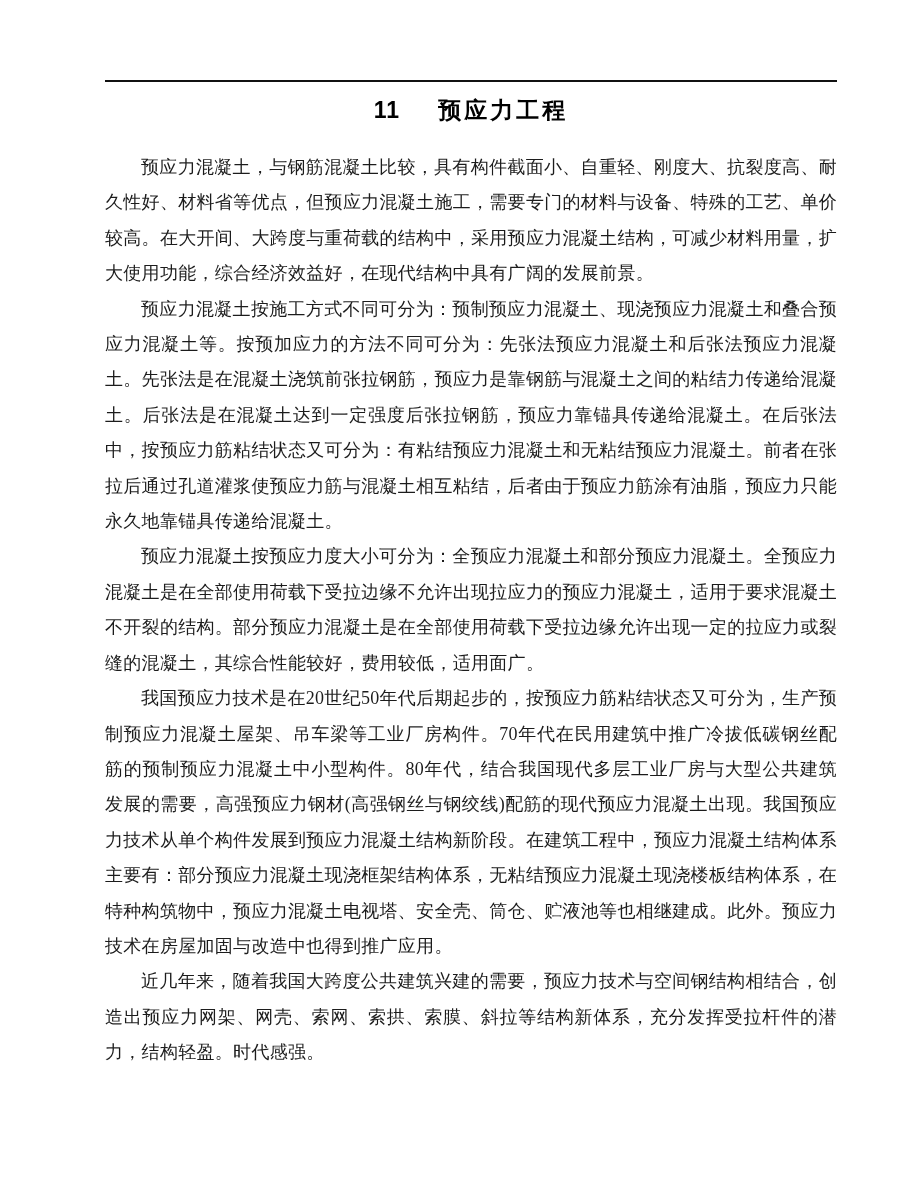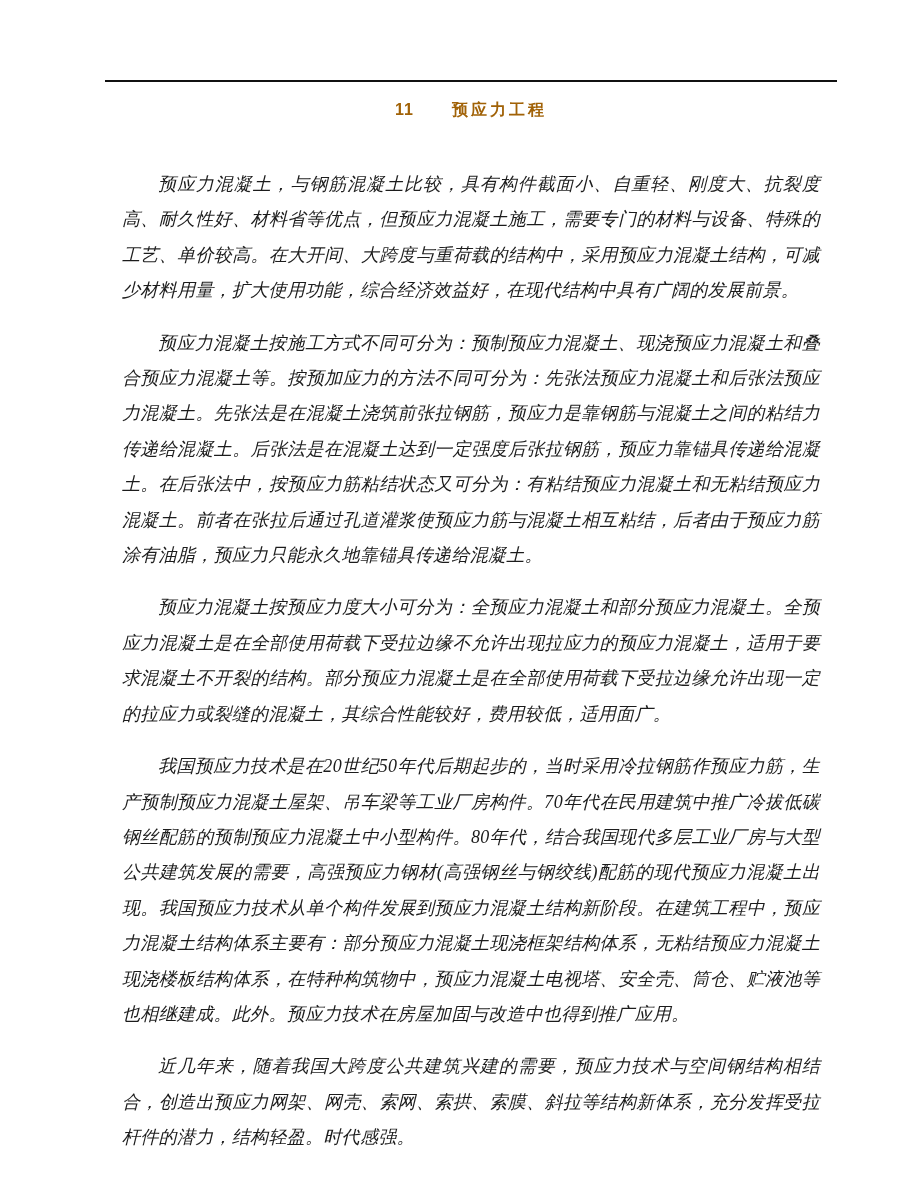--- a/index.html
+++ b/index.html
@@ -25,65 +25,64 @@
     border-top: 2px solid #111111;
   }
   .chapter-heading {
     position: absolute;
     left: 105px;
     width: 732px;
     top: 97px;
     text-align: center;
     font-family: "Liberation Sans", "DejaVu Sans", sans-serif;
     font-weight: 700;
-    font-size: 16px;
+    font-size: 23px;
     line-height: 26px;
-    color: #a16207;
+    color: #000000;
     white-space: nowrap;
   }
   .chapter-heading .chapter-number {
     display: inline-block;
     margin-right: 38px;
     letter-spacing: 1px;
   }
   .chapter-heading .chapter-title {
     display: inline-block;
     letter-spacing: 3px;
   }
   .body-text {
     position: absolute;
     left: 105px;
     top: 150px;
     width: 732px;
   }
   .body-text p {
-    margin: 17px;
+    margin: 0;
     padding: 0;
     font-size: 18px;
     line-height: 35.4px;
     text-align: justify;
     text-justify: inter-character;
     text-indent: 2em;
     color: #1c1c1c;
     letter-spacing: 0.3px;
-    font-style: italic;
   }
 </style>
 </head>
 <body>
 
 <div class="page">
 
   <div class="header-rule"></div>
 
   <div class="chapter-heading">
     <span class="chapter-number">11</span><span class="chapter-title">预应力工程</span>
   </div>
 
   <div class="body-text">
     <p>预应力混凝土，与钢筋混凝土比较，具有构件截面小、自重轻、刚度大、抗裂度高、耐久性好、材料省等优点，但预应力混凝土施工，需要专门的材料与设备、特殊的工艺、单价较高。在大开间、大跨度与重荷载的结构中，采用预应力混凝土结构，可减少材料用量，扩大使用功能，综合经济效益好，在现代结构中具有广阔的发展前景。</p>
     <p>预应力混凝土按施工方式不同可分为：预制预应力混凝土、现浇预应力混凝土和叠合预应力混凝土等。按预加应力的方法不同可分为：先张法预应力混凝土和后张法预应力混凝土。先张法是在混凝土浇筑前张拉钢筋，预应力是靠钢筋与混凝土之间的粘结力传递给混凝土。后张法是在混凝土达到一定强度后张拉钢筋，预应力靠锚具传递给混凝土。在后张法中，按预应力筋粘结状态又可分为：有粘结预应力混凝土和无粘结预应力混凝土。前者在张拉后通过孔道灌浆使预应力筋与混凝土相互粘结，后者由于预应力筋涂有油脂，预应力只能永久地靠锚具传递给混凝土。</p>
     <p>预应力混凝土按预应力度大小可分为：全预应力混凝土和部分预应力混凝土。全预应力混凝土是在全部使用荷载下受拉边缘不允许出现拉应力的预应力混凝土，适用于要求混凝土不开裂的结构。部分预应力混凝土是在全部使用荷载下受拉边缘允许出现一定的拉应力或裂缝的混凝土，其综合性能较好，费用较低，适用面广。</p>
-    <p>我国预应力技术是在20世纪50年代后期起步的，当时采用冷拉钢筋作预应力筋，生产预制预应力混凝土屋架、吊车梁等工业厂房构件。70年代在民用建筑中推广冷拔低碳钢丝配筋的预制预应力混凝土中小型构件。80年代，结合我国现代多层工业厂房与大型公共建筑发展的需要，高强预应力钢材(高强钢丝与钢绞线)配筋的现代预应力混凝土出现。我国预应力技术从单个构件发展到预应力混凝土结构新阶段。在建筑工程中，预应力混凝土结构体系主要有：部分预应力混凝土现浇框架结构体系，无粘结预应力混凝土现浇楼板结构体系，在特种构筑物中，预应力混凝土电视塔、安全壳、筒仓、贮液池等也相继建成。此外。预应力技术在房屋加固与改造中也得到推广应用。</p>
+    <p>我国预应力技术是在20世纪50年代后期起步的，按预应力筋粘结状态又可分为，生产预制预应力混凝土屋架、吊车梁等工业厂房构件。70年代在民用建筑中推广冷拔低碳钢丝配筋的预制预应力混凝土中小型构件。80年代，结合我国现代多层工业厂房与大型公共建筑发展的需要，高强预应力钢材(高强钢丝与钢绞线)配筋的现代预应力混凝土出现。我国预应力技术从单个构件发展到预应力混凝土结构新阶段。在建筑工程中，预应力混凝土结构体系主要有：部分预应力混凝土现浇框架结构体系，无粘结预应力混凝土现浇楼板结构体系，在特种构筑物中，预应力混凝土电视塔、安全壳、筒仓、贮液池等也相继建成。此外。预应力技术在房屋加固与改造中也得到推广应用。</p>
     <p>近几年来，随着我国大跨度公共建筑兴建的需要，预应力技术与空间钢结构相结合，创造出预应力网架、网壳、索网、索拱、索膜、斜拉等结构新体系，充分发挥受拉杆件的潜力，结构轻盈。时代感强。</p>
   </div>
 
 </div>
 
 </body></html>

